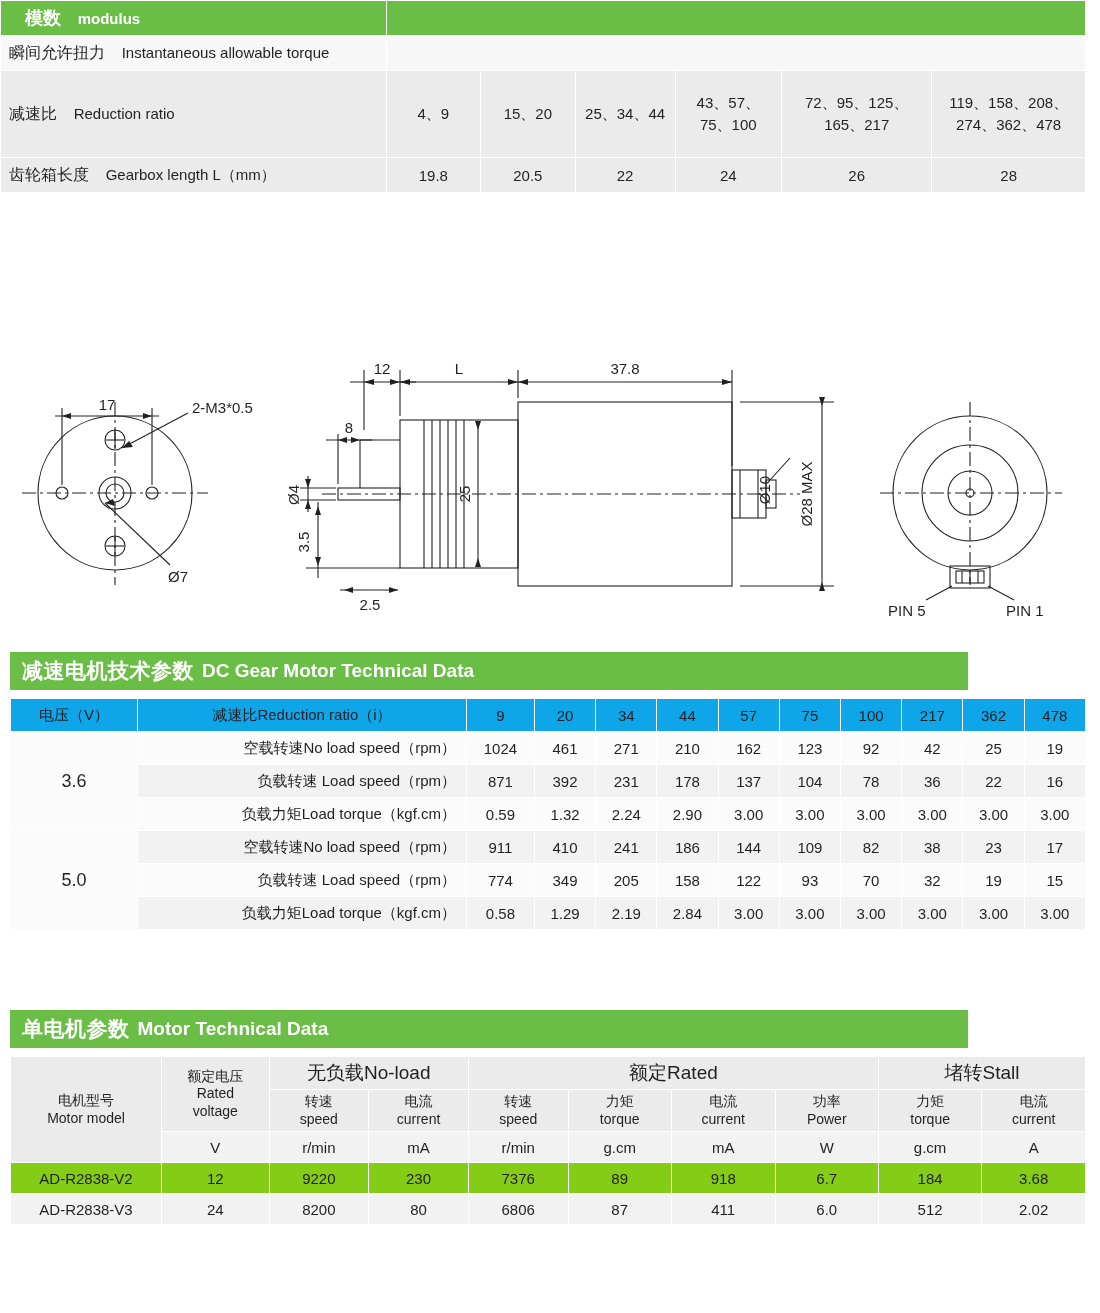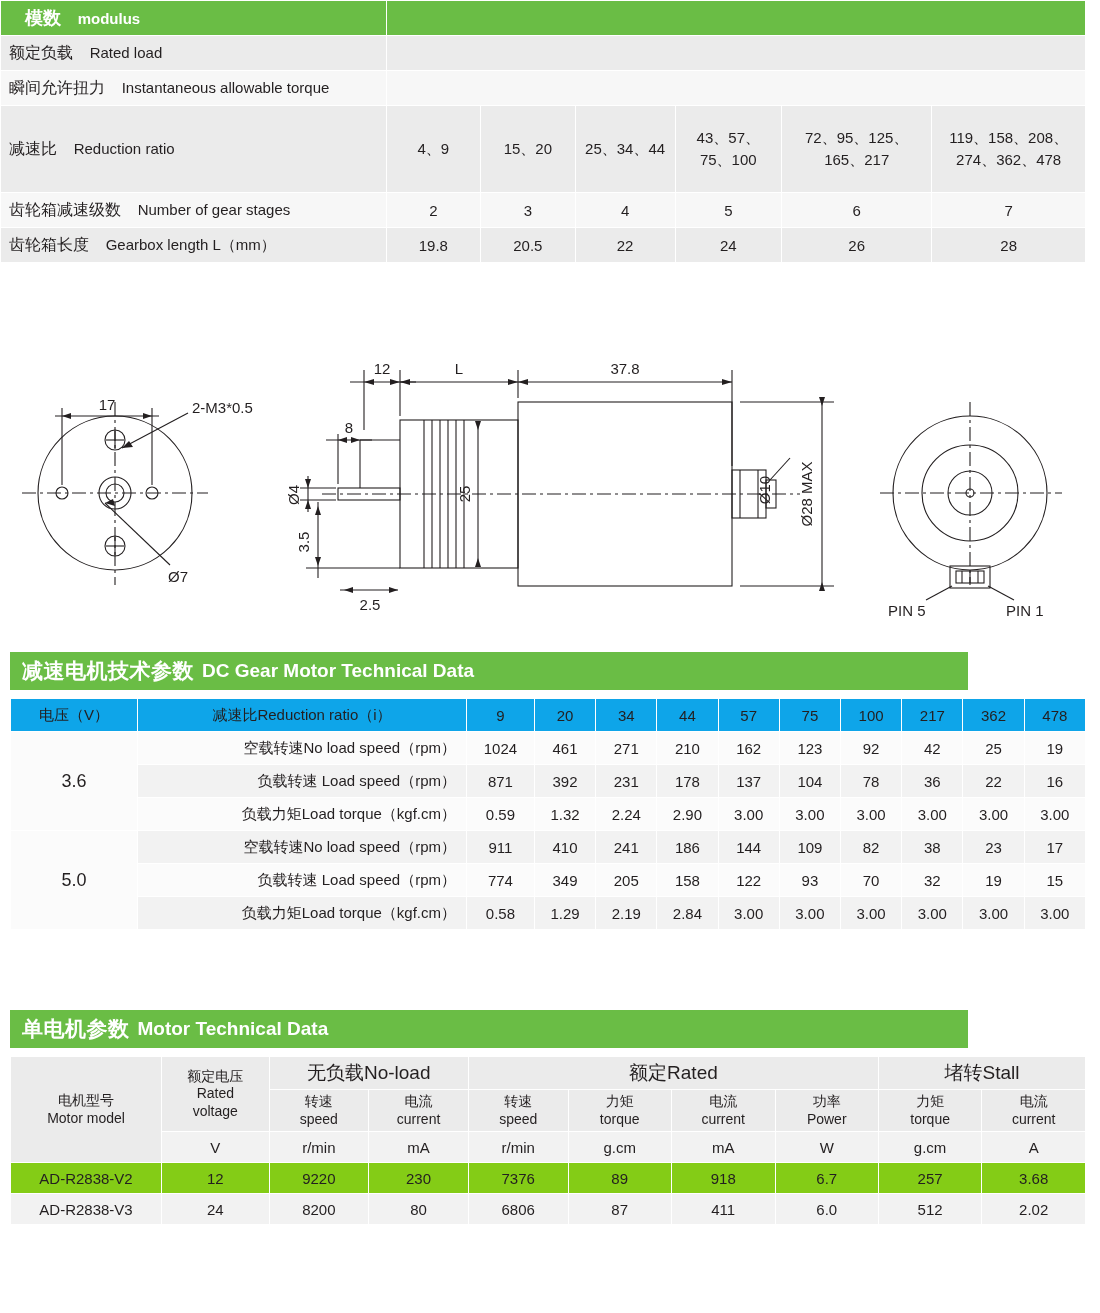--- a/index.html
+++ b/index.html
@@ -69,28 +69,20 @@
     <tbody>
       <tr class="row-green">
         <td class="c-label">
           <span class="bold-cn">模数</span>
           &nbsp;&nbsp;
           <span class="lbl-en" style="font-weight:bold">modulus</span>
         </td>
         <td colspan="6"></td>
       </tr>
       <tr>
-        <td class="c-label cell-grey">
-          <span class="lbl-cn">额定负载</span>
-          &nbsp;&nbsp;
-          <span class="lbl-en">Rated load</span>
-        </td>
-        <td colspan="6" class="cell-grey"></td>
-      </tr>
-      <tr>
         <td class="c-label cell-light">
           <span class="lbl-cn">瞬间允许扭力</span>
           &nbsp;&nbsp;
           <span class="lbl-en">Instantaneous allowable torque</span>
         </td>
         <td colspan="6" class="cell-light"></td>
       </tr>
 
       <tr>
         <td class="c-label cell-grey" style="height:78px">
@@ -99,33 +91,20 @@
           <span class="lbl-en">Reduction ratio</span>
         </td>
         <td class="c-data cell-grey two-line" style="width:86px">4、9</td>
         <td class="c-data cell-grey two-line" style="width:86px">15、20</td>
         <td class="c-data cell-grey two-line" style="width:92px">25、34、44</td>
         <td class="c-data cell-grey two-line" style="width:100px">43、57、75、100</td>
         <td class="c-data cell-grey two-line" style="width:150px">72、95、125、165、217</td>
         <td class="c-data cell-grey two-line" style="width:154px">119、158、208、274、362、478</td>
       </tr>
 
-      <tr>
-        <td class="c-label cell-light">
-          <span class="lbl-cn">齿轮箱减速级数</span>
-          &nbsp;&nbsp;
-          <span class="lbl-en">Number of gear stages</span>
-        </td>
-        <td class="c-data cell-light">2</td>
-        <td class="c-data cell-light">3</td>
-        <td class="c-data cell-light">4</td>
-        <td class="c-data cell-light">5</td>
-        <td class="c-data cell-light">6</td>
-        <td class="c-data cell-light">7</td>
-      </tr>
 
       <tr>
         <td class="c-label cell-grey">
           <span class="lbl-cn">齿轮箱长度</span>
           &nbsp;&nbsp;
           <span class="lbl-en">Gearbox length L（mm）</span>
         </td>
         <td class="c-data cell-grey">19.8</td>
         <td class="c-data cell-grey">20.5</td>
         <td class="c-data cell-grey">22</td>
@@ -452,21 +431,21 @@
 
       <tr class="m-row">
         <td class="m-model">AD-R2838-V2</td>
         <td>12</td>
         <td>9220</td>
         <td>230</td>
         <td>7376</td>
         <td>89</td>
         <td>918</td>
         <td>6.7</td>
-        <td>257</td>
+        <td>184</td>
         <td>3.68</td>
       </tr>
       <tr class="m-sub">
         <td class="m-model">AD-R2838-V3</td>
         <td>24</td>
         <td>8200</td>
         <td>80</td>
         <td>6806</td>
         <td>87</td>
         <td>411</td>

